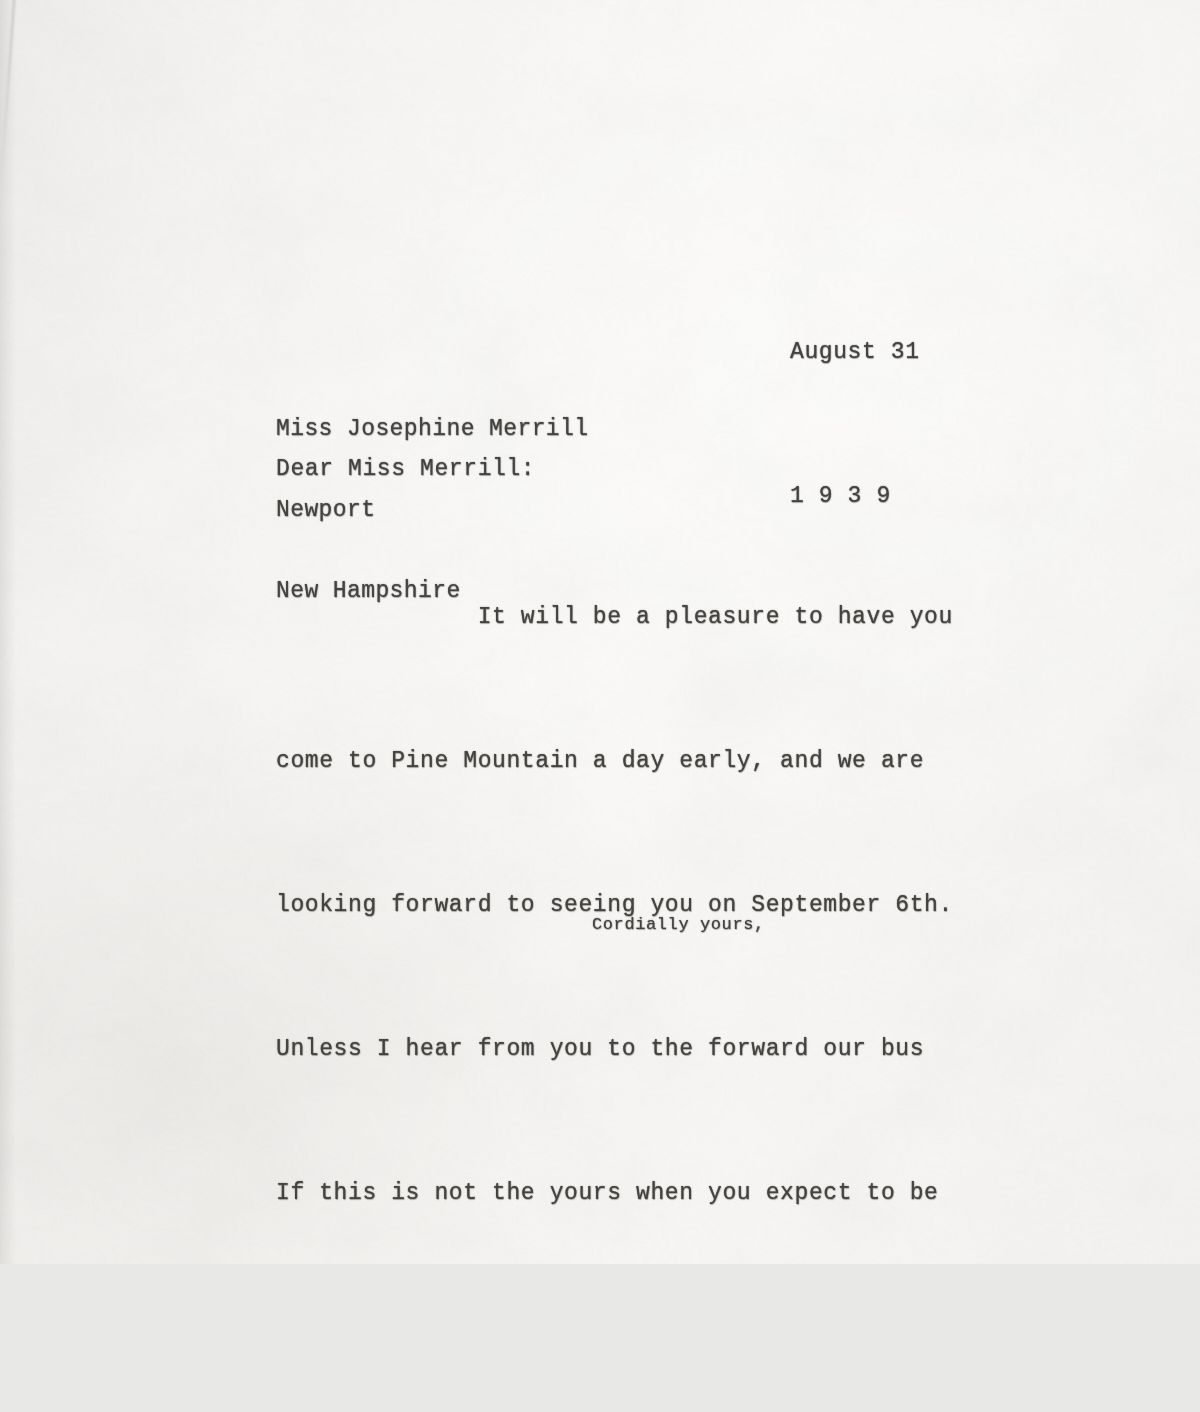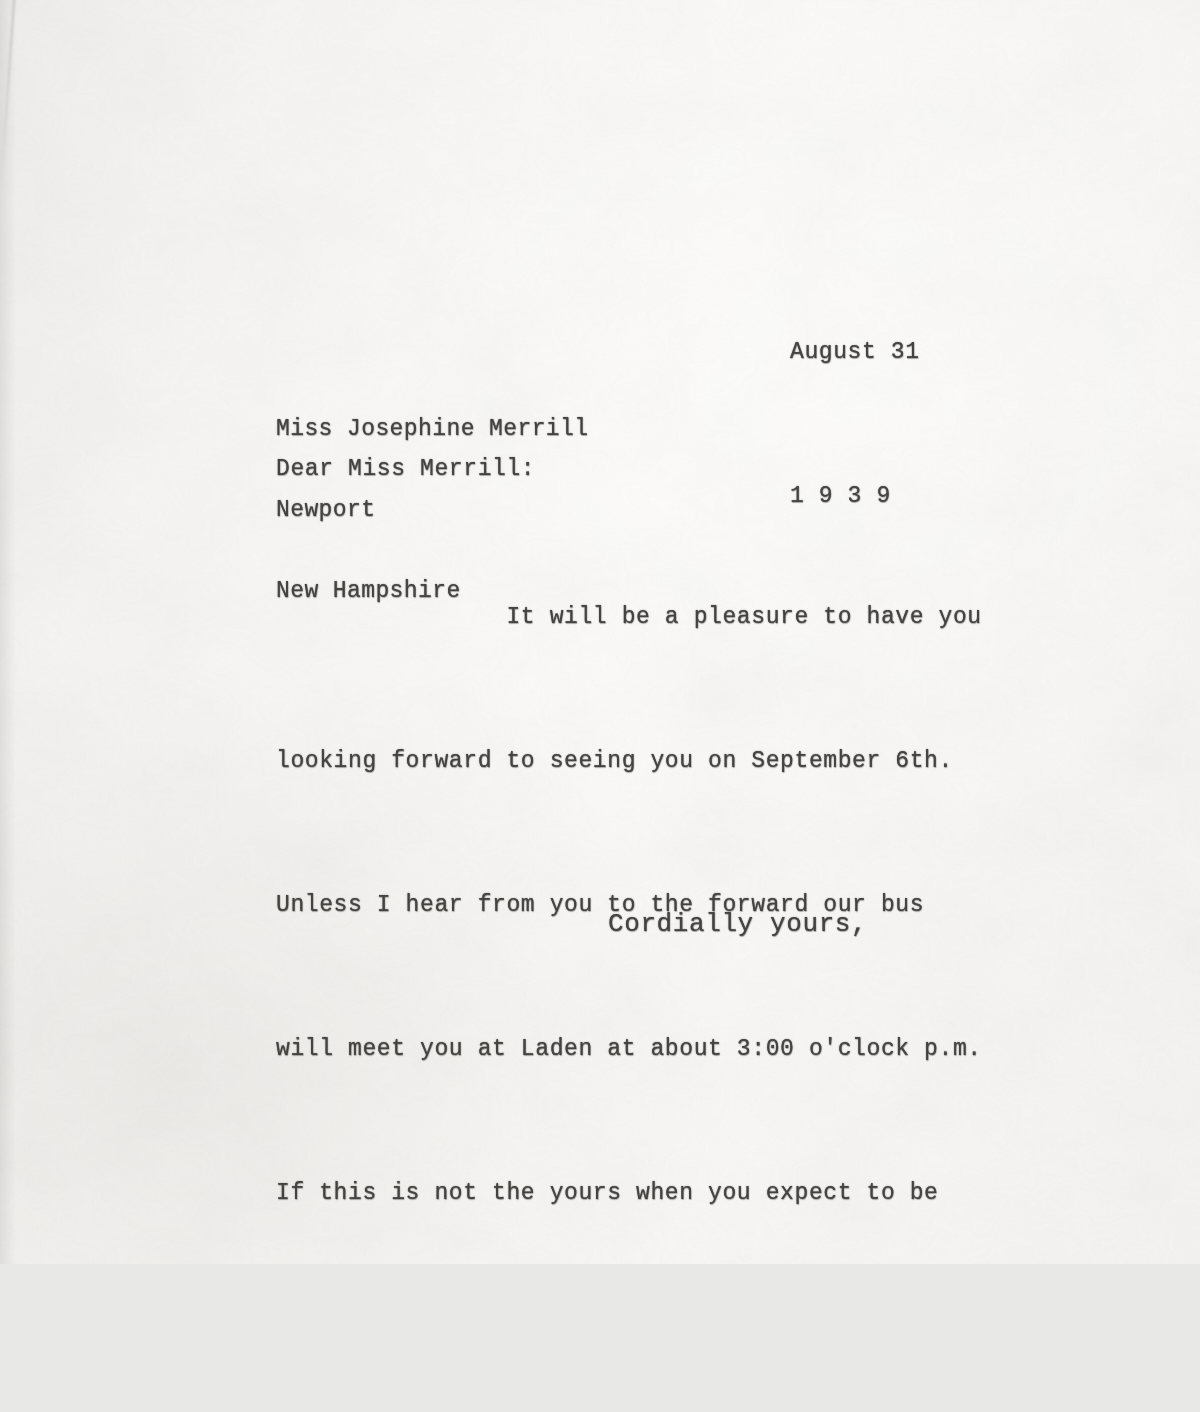--- a/index.html
+++ b/index.html
@@ -69,22 +69,22 @@
     left: 276px; top: 497px;
     font-size: 23px;
     line-height: 48px;
     letter-spacing: 0.6px;
   }
   .body-block .indent-first {
     padding-left: 101px;
     text-align: right;
   }
   .closing {
-    left: 608px; top: 911px;
-    font-size: 26px;
+    left: 592px; top: 911px;
+    font-size: 17px;
     line-height: 27px;
     letter-spacing: 0.6px;
   }
   .watermark {
     position: absolute;
     left: 752px; top: 1310px;
     font-family: "Liberation Sans", sans-serif;
     font-weight: 300;
     font-size: 41px;
     line-height: 50px;
@@ -122,23 +122,23 @@
   <div class="typed address-block">
     <div>Miss Josephine Merrill</div>
     <div>Newport</div>
     <div>New Hampshire</div>
   </div>
 
   <div class="typed salutation">Dear Miss Merrill:</div>
 
   <div class="typed body-block">
     <div class="indent-first">It will be a pleasure to have you</div>
+    <div>come to Pine Mountain a day early, and we are</div>
     <div>looking forward to seeing you on September 6th.</div>
     <div>Unless I hear from you to the forward our bus</div>
-    <div>will meet you at Laden at about 3:00 o'clock p.m.</div>
     <div>If this is not the yours when you expect to be</div>
     
     
   </div>
 
   <div class="typed closing">Cordially yours,</div>
 
   <div class="watermark">PINE MOUNTAIN SS 2018</div>
 
 </div>

